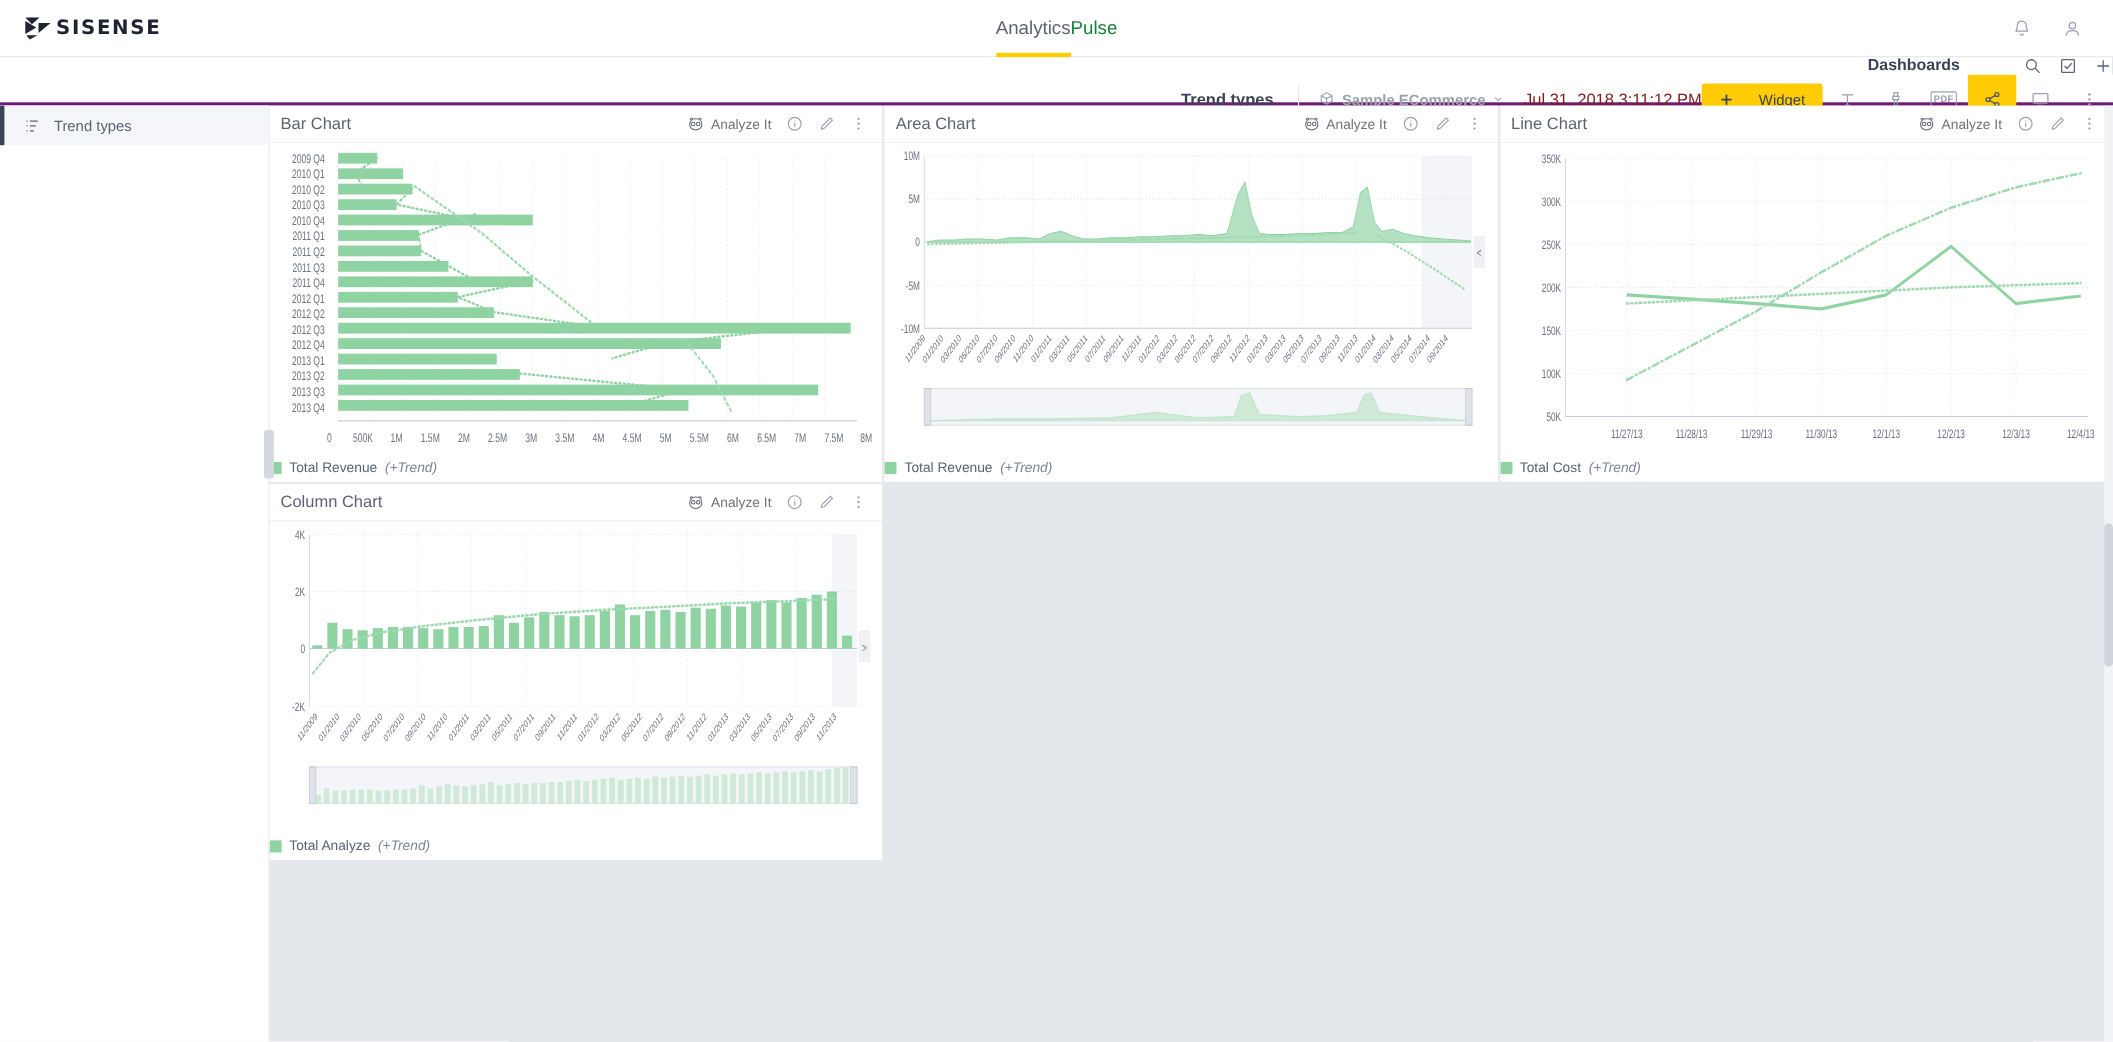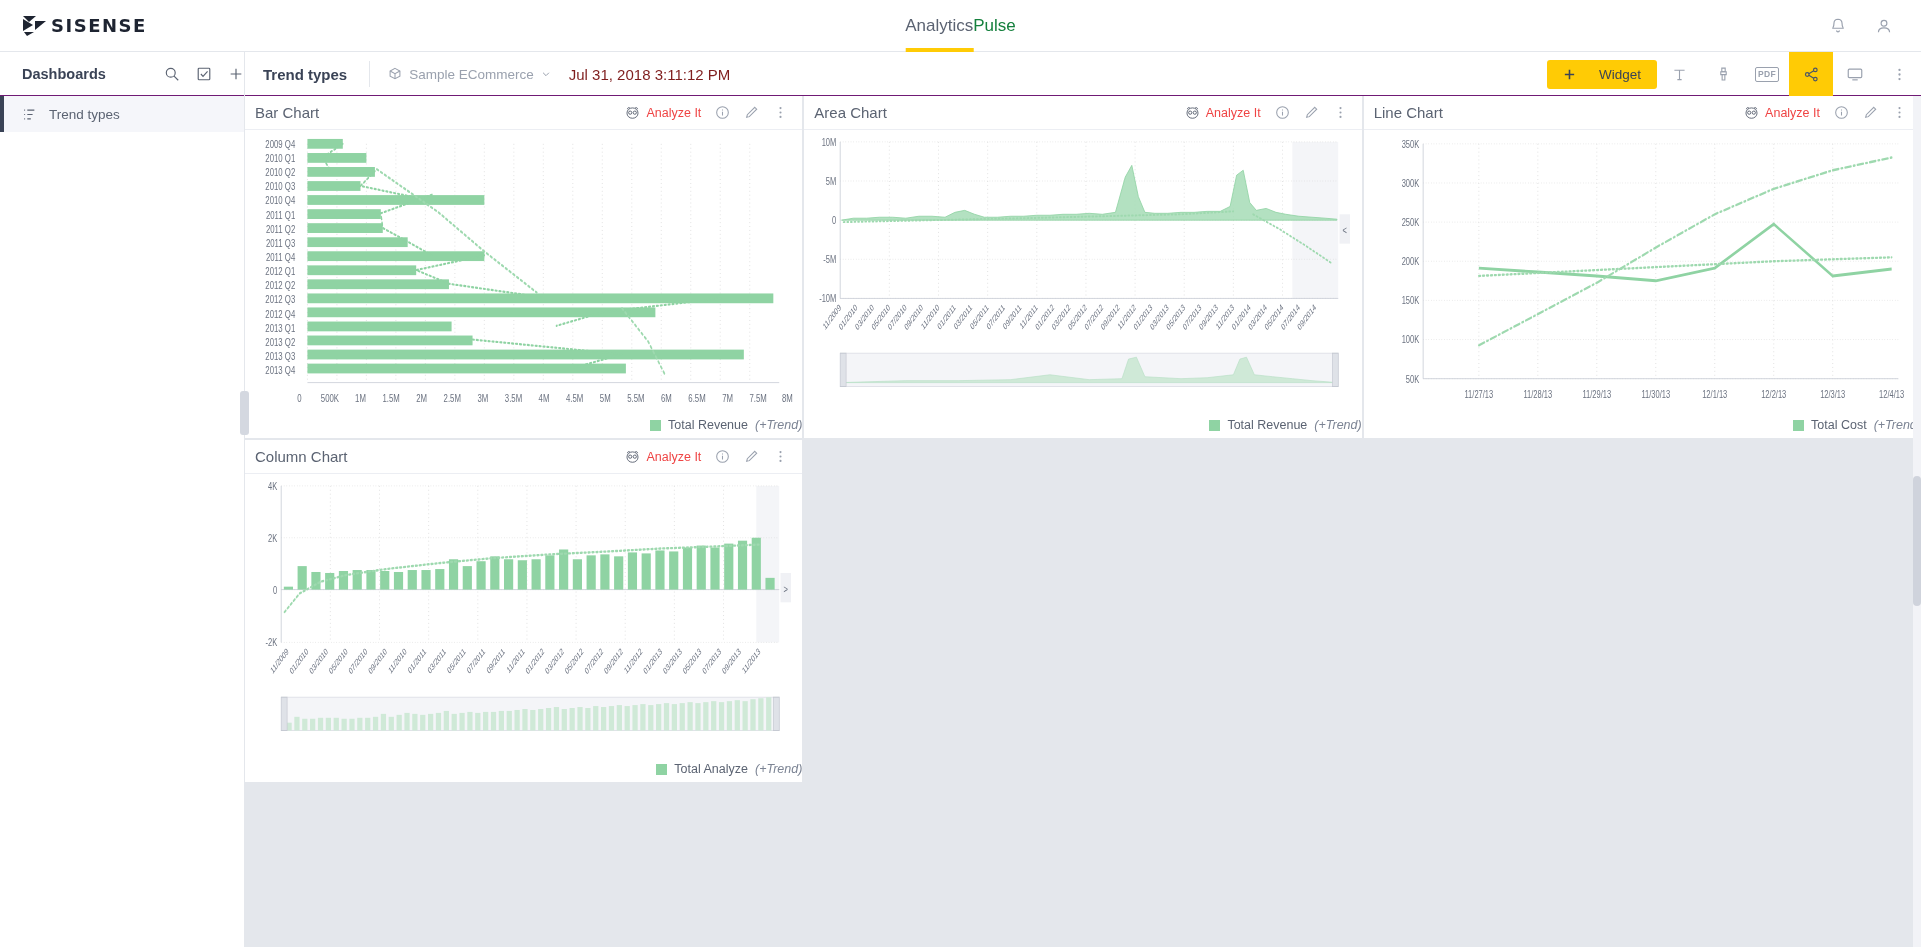--- a/index.html
+++ b/index.html
@@ -34,36 +34,36 @@
     content: ''; position: absolute; bottom: 0; left: 0; right: 0;
     height: 4px; background: #ffcb05;
   }
   .topbar-right {
     margin-left: auto; display: flex; align-items: center;
     gap: 28px; padding-right: 28px;
   }
   .icon-btn { cursor: pointer; display: flex; align-items: center; justify-content: center; }
   
   .subbar {
-    height: 44px; display: flex; align-items: flex-start;
-    border-bottom: 1px solid #701a75; background: #fff;
+    height: 44px; display: flex; align-items: flex-end;
+    border-bottom: 3px solid #701a75; background: #fff; flex-direction: column;
   }
   .sub-left {
     width: 245px; display: flex; align-items: center;
     padding-left: 22px; gap: 0; height: 44px;
     border-right: 1px solid #e4e7ec;
   }
   .sub-title { font-size: 14.5px; font-weight: 700; color: #3a4356; flex: 1; }
   .sub-left .icon-btn { margin-left: 16px; }
   .sub-right { flex: 1; display: flex; align-items: center; height: 44px; padding-left: 18px; }
   .dash-name { font-size: 15px; font-weight: 700; color: #3a4356; padding-right: 22px; }
   .vdiv { width: 1px; height: 26px; background: #e4e7ec; }
   .datasource {
     display: flex; align-items: center; gap: 7px;
-    font-size: 13.5px; color: #9aa1ae; padding: 0 18px; cursor: pointer;
+    font-size: 13.5px; color: #9aa1ae; padding: 0 18px; cursor: pointer; font-weight: bold;
   }
   .timestamp { font-size: 15px; color: #7f1d1d; }
   .toolbar { margin-left: auto; display: flex; align-items: center; height: 44px; }
   .widget-btn {
     background: #ffcb05; color: #3a4356; border: none;
     font-size: 13.5px; font-weight: 400; padding: 7px 16px;
     border-radius: 3px; cursor: pointer; display: flex;
     align-items: center; gap: 23px; font-family: "Liberation Sans", sans-serif;
   }
   .tool-icon {
@@ -102,25 +102,25 @@
   }
   .widget { background: #fff; display: flex; flex-direction: column; overflow: hidden; }
   .w-head {
     height: 34px; display: flex; align-items: center; padding: 0 14px 0 10px;
     border-bottom: 1px solid #eceef3; flex-shrink: 0;
   }
   .w-title { font-size: 15px; color: #5b6372; }
   .w-actions { margin-left: auto; display: flex; align-items: center; gap: 14px; }
   .analyze {
     display: flex; align-items: center; gap: 5px;
-    font-size: 12.5px; color: #ef4444; cursor: pointer;
+    font-size: 12.5px; color: #737373; cursor: pointer;
   }
   .w-body { flex: 1; position: relative; padding: 6px 10px 2px 10px; }
   .legend {
-    display: flex; align-items: center; justify-content: flex-end;
+    display: flex; align-items: center; justify-content: flex-start;
     gap: 7px; font-size: 12.5px; color: #5b6372; height: 26px; flex-shrink: 0;
   }
   .legend-sq { width: 11px; height: 11px; background: #8fd3a3; }
   .legend-trend { font-style: italic; color: #7c8494; }
   .axis-label { font-size: 11.5px; fill: #6b7280; font-family: "Liberation Sans", sans-serif; }
   .axis-label-rot { font-size: 9.5px; fill: #6b7280; font-family: "Liberation Sans", sans-serif; }
   .vscroll {
     position: absolute; right: 0; top: 0; bottom: 0; width: 8px; background: #f2f3f7;
   }
   .vscroll .thumb {

